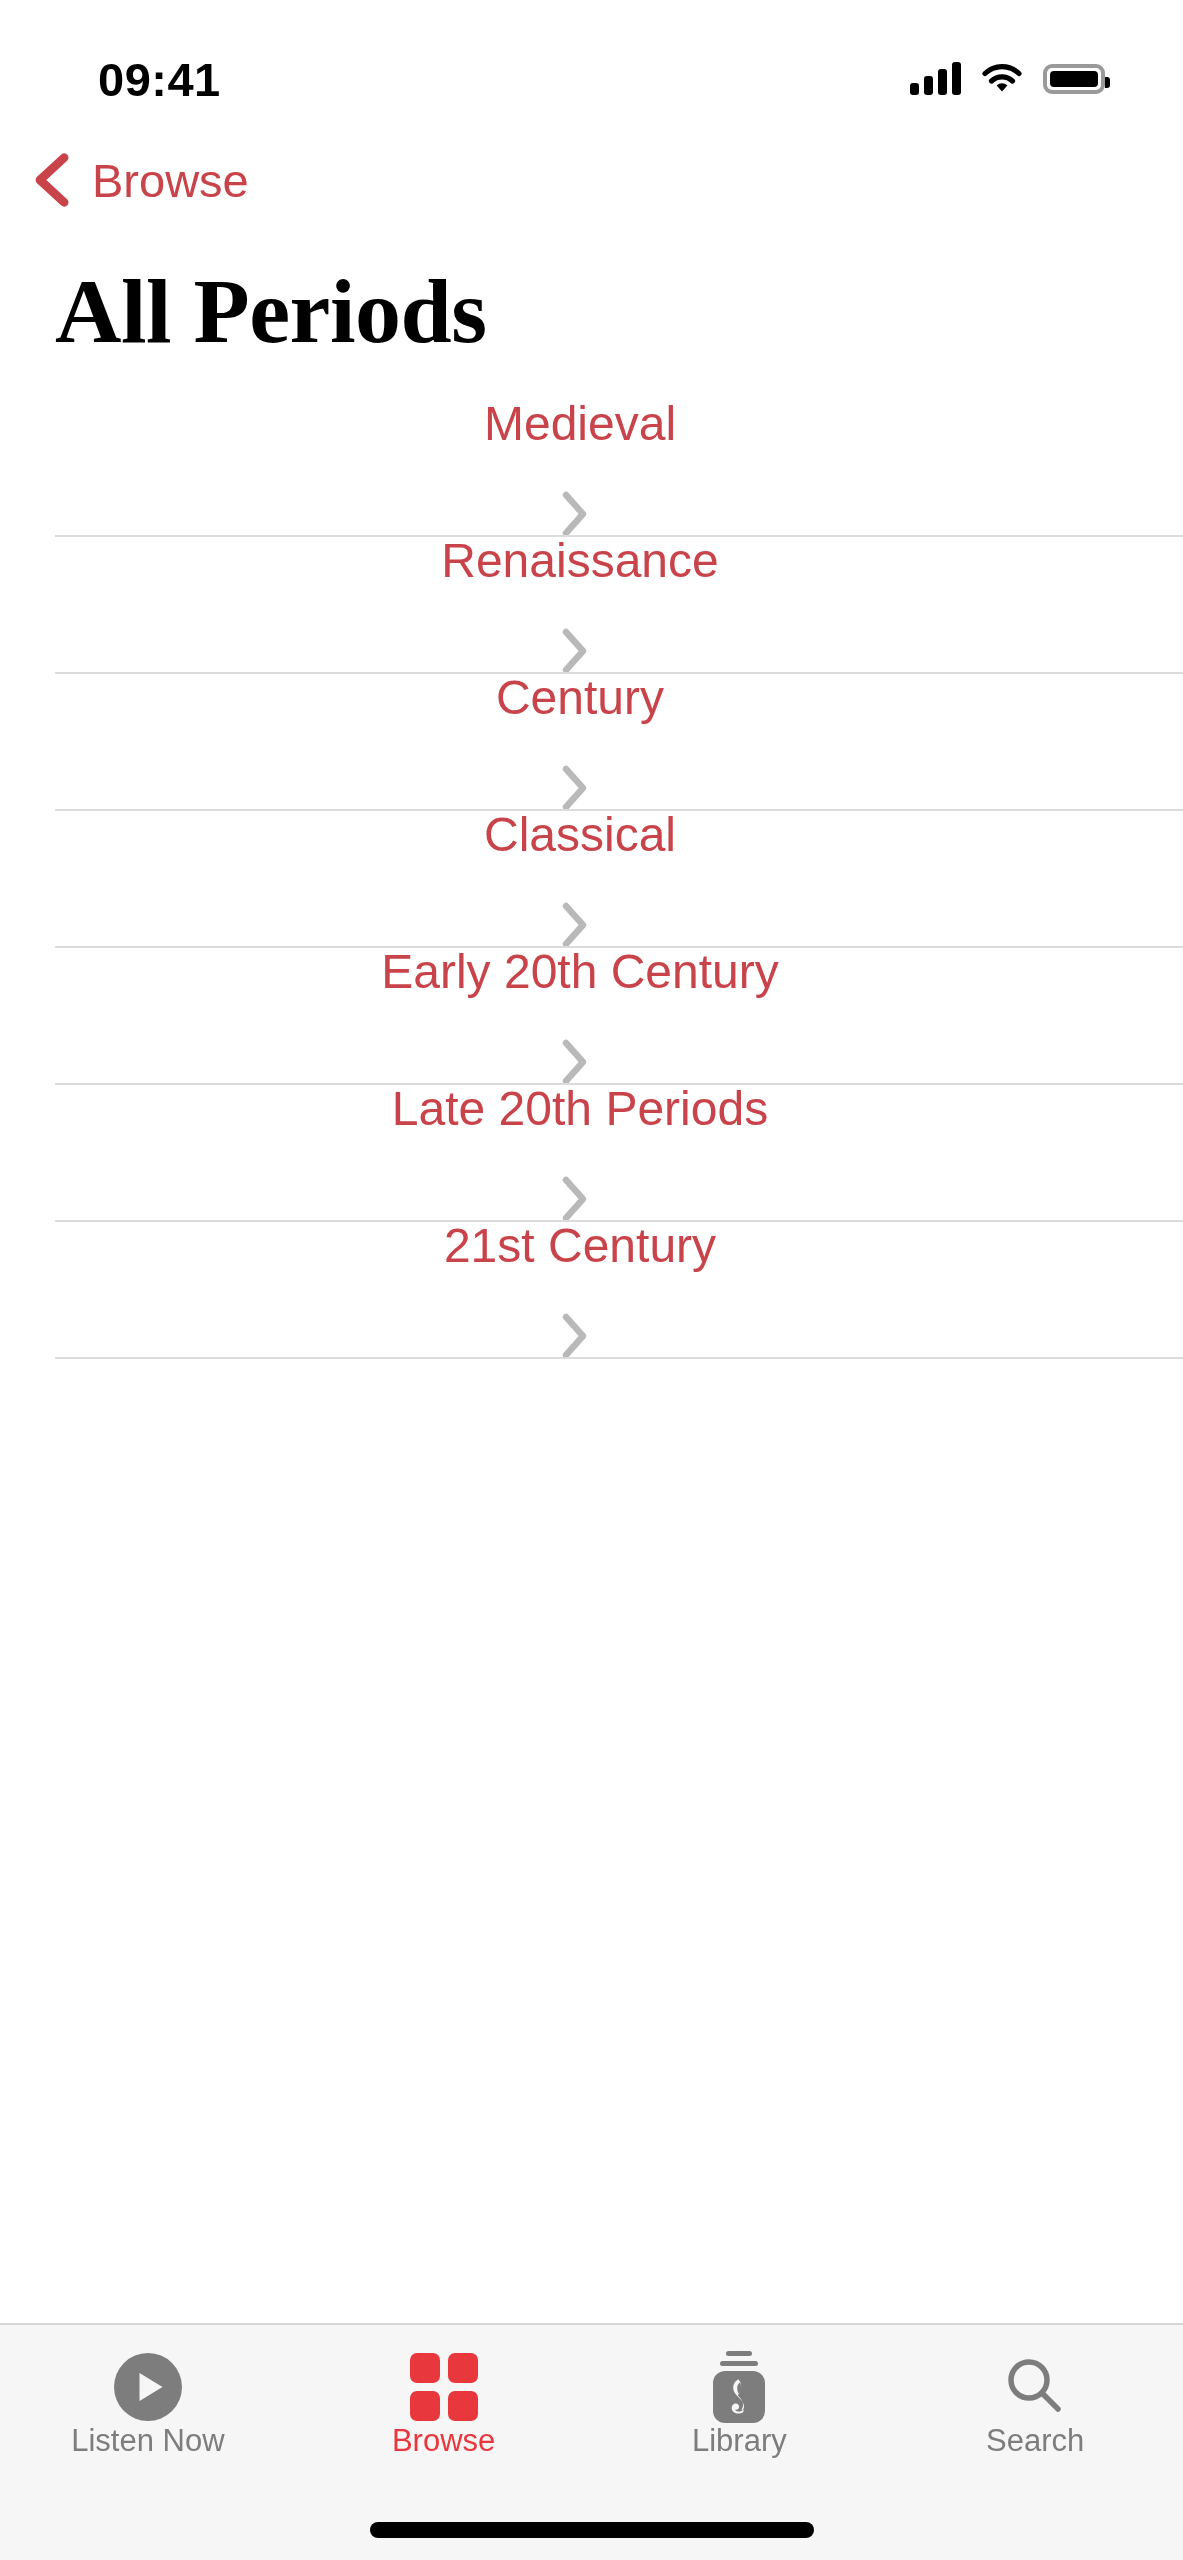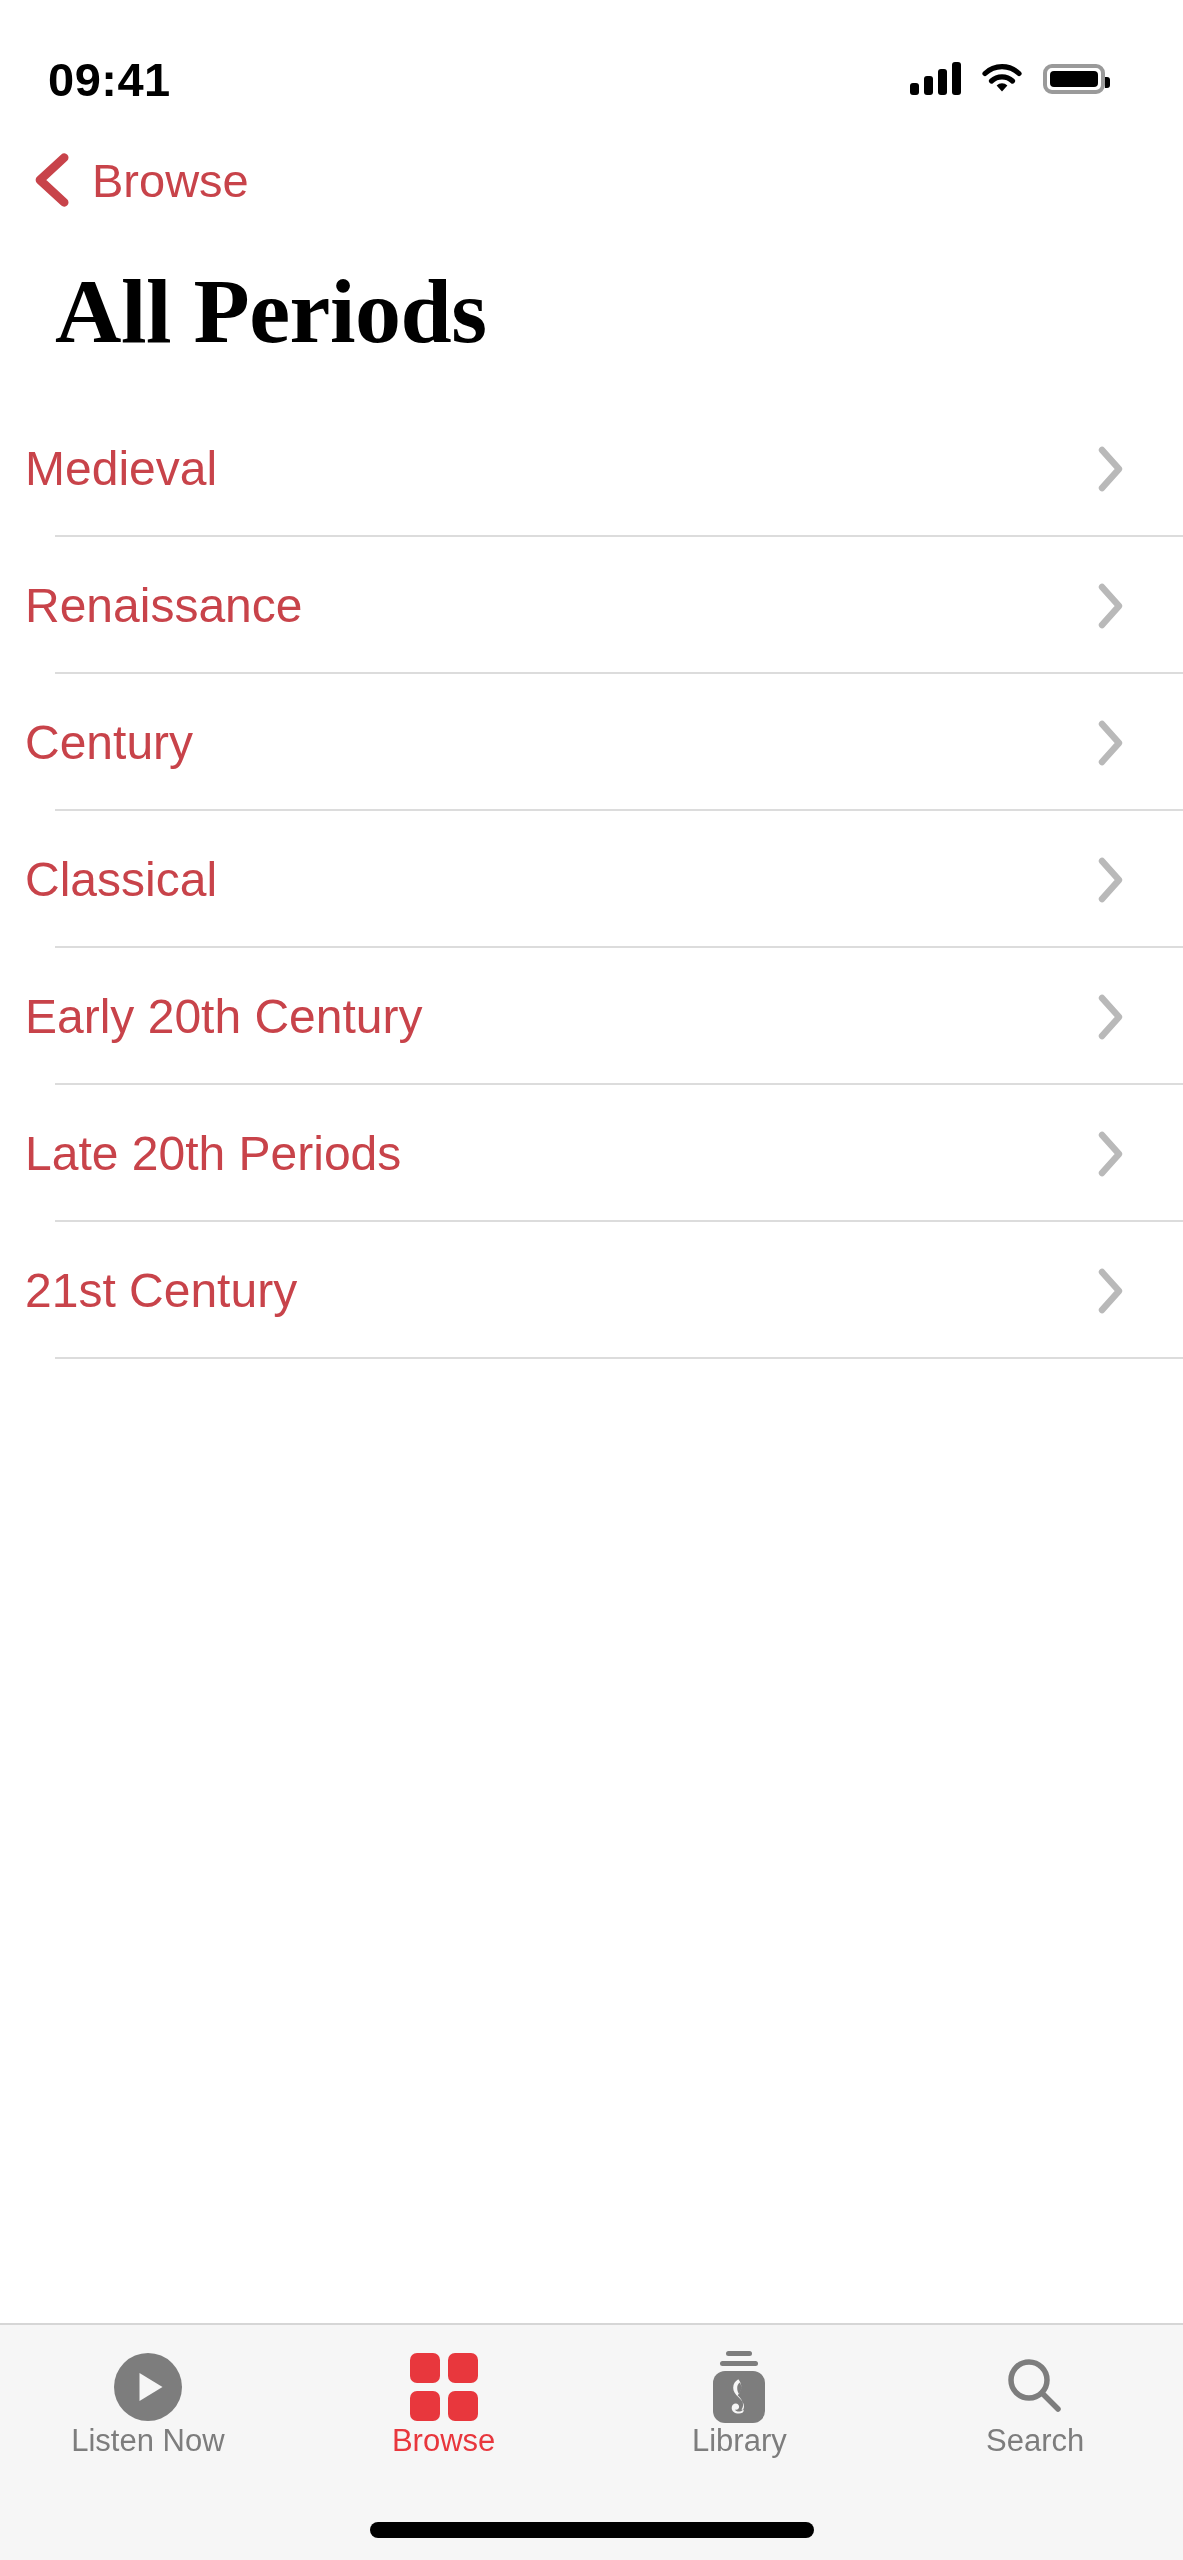--- a/index.html
+++ b/index.html
@@ -20,21 +20,21 @@
 
   
   .status-bar {
     position: absolute;
     top: 0; left: 0;
     width: 1183px;
     height: 130px;
     display: flex;
     align-items: center;
     justify-content: space-between;
-    padding: 28px 78px 0 48px;
+    padding: 28px 78px 0 98px;
   }
   .status-time {
     font-size: 47px;
     font-weight: 700;
     color: #000000;
     letter-spacing: 0.5px;
     line-height: 1;
   }
   .status-icons {
     display: flex;
@@ -132,20 +132,21 @@
   }
   .list-row {
     position: relative;
     height: 137px;
     display: flex;
     align-items: center;
     justify-content: space-between;
     padding: 0 48px 0 25px;
     cursor: pointer;
     background: #ffffff;
+    flex-direction: column;
   }
   .list-row::after {
     content: "";
     position: absolute;
     left: 55px;
     right: 0;
     bottom: 0;
     height: 2px;
     background: #DCDCDC;
   }

